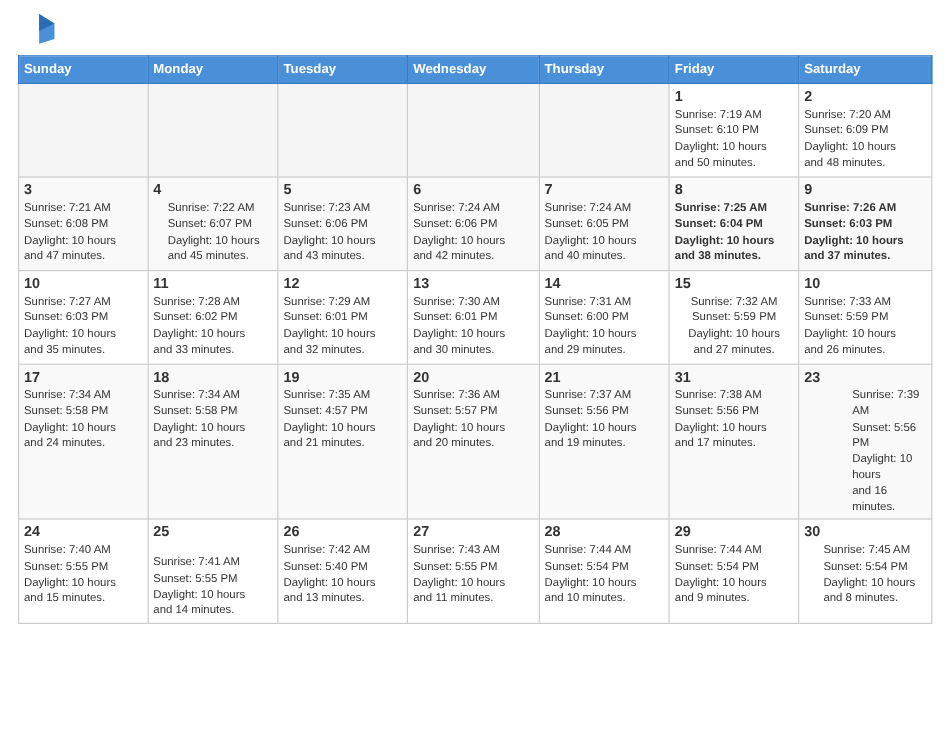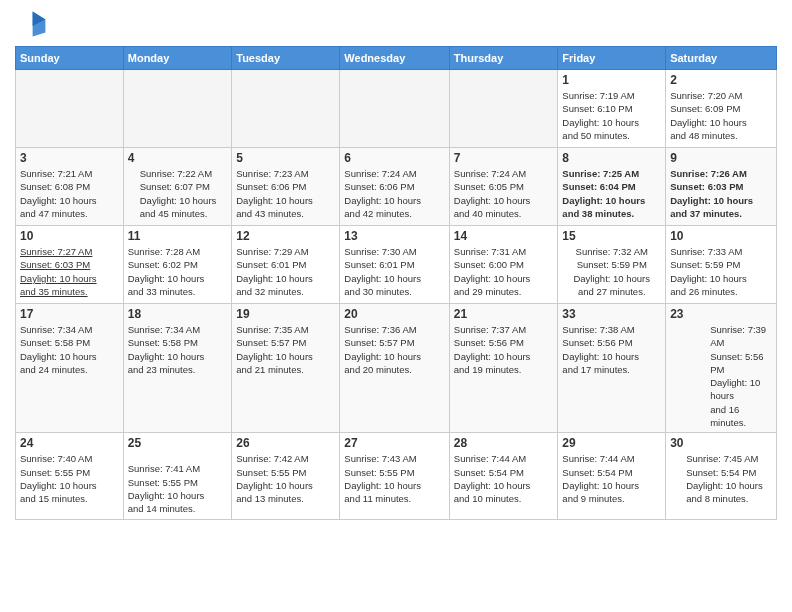--- a/index.html
+++ b/index.html
@@ -194,21 +194,21 @@
             <span class="day-num">9</span>
             <div class="day-info" style="white-space: pre-line; font-weight: bold;">Sunrise: 7:26 AM
 Sunset: 6:03 PM
 Daylight: 10 hours
 and 37 minutes.</div>
           </td>
         </tr>
         <tr>
           <td>
             <span class="day-num">10</span>
-            <div class="day-info" style="white-space: pre-line; text-decoration: underline;">Sunrise: 7:27 AM
+            <div class="day-info" style="white-space: pre-line;">Sunrise: 7:27 AM
 Sunset: 6:03 PM
 Daylight: 10 hours
 and 35 minutes.</div>
           </td>
           <td>
             <span class="day-num">11</span>
             <div class="day-info" style="white-space: pre-line;">Sunrise: 7:28 AM
 Sunset: 6:02 PM
 Daylight: 10 hours
 and 33 minutes.</div>
@@ -260,40 +260,40 @@
           <td>
             <span class="day-num">18</span>
             <div class="day-info" style="white-space: pre-line;">Sunrise: 7:34 AM
 Sunset: 5:58 PM
 Daylight: 10 hours
 and 23 minutes.</div>
           </td>
           <td>
             <span class="day-num">19</span>
             <div class="day-info" style="white-space: pre-line;">Sunrise: 7:35 AM
-Sunset: 5:57 PM
+Sunset: 4:57 PM
 Daylight: 10 hours
 and 21 minutes.</div>
           </td>
           <td>
             <span class="day-num">20</span>
             <div class="day-info" style="white-space: pre-line;">Sunrise: 7:36 AM
 Sunset: 5:57 PM
 Daylight: 10 hours
 and 20 minutes.</div>
           </td>
           <td>
             <span class="day-num">21</span>
             <div class="day-info" style="white-space: pre-line;">Sunrise: 7:37 AM
 Sunset: 5:56 PM
 Daylight: 10 hours
 and 19 minutes.</div>
           </td>
           <td>
-            <span class="day-num">33</span>
+            <span class="day-num">31</span>
             <div class="day-info" style="white-space: pre-line;">Sunrise: 7:38 AM
 Sunset: 5:56 PM
 Daylight: 10 hours
 and 17 minutes.</div>
           </td>
           <td>
             <span class="day-num">23</span>
             <div class="day-info" style="white-space: pre-line; margin-left: 40px;">Sunrise: 7:39 AM
 Sunset: 5:56 PM
 Daylight: 10 hours
@@ -311,21 +311,21 @@
           <td>
             <span class="day-num">25</span>
             <div class="day-info" style="white-space: pre-line; margin-top: 12px;">Sunrise: 7:41 AM
 Sunset: 5:55 PM
 Daylight: 10 hours
 and 14 minutes.</div>
           </td>
           <td>
             <span class="day-num">26</span>
             <div class="day-info" style="white-space: pre-line;">Sunrise: 7:42 AM
-Sunset: 5:55 PM
+Sunset: 5:40 PM
 Daylight: 10 hours
 and 13 minutes.</div>
           </td>
           <td>
             <span class="day-num">27</span>
             <div class="day-info" style="white-space: pre-line;">Sunrise: 7:43 AM
 Sunset: 5:55 PM
 Daylight: 10 hours
 and 11 minutes.</div>
           </td>

